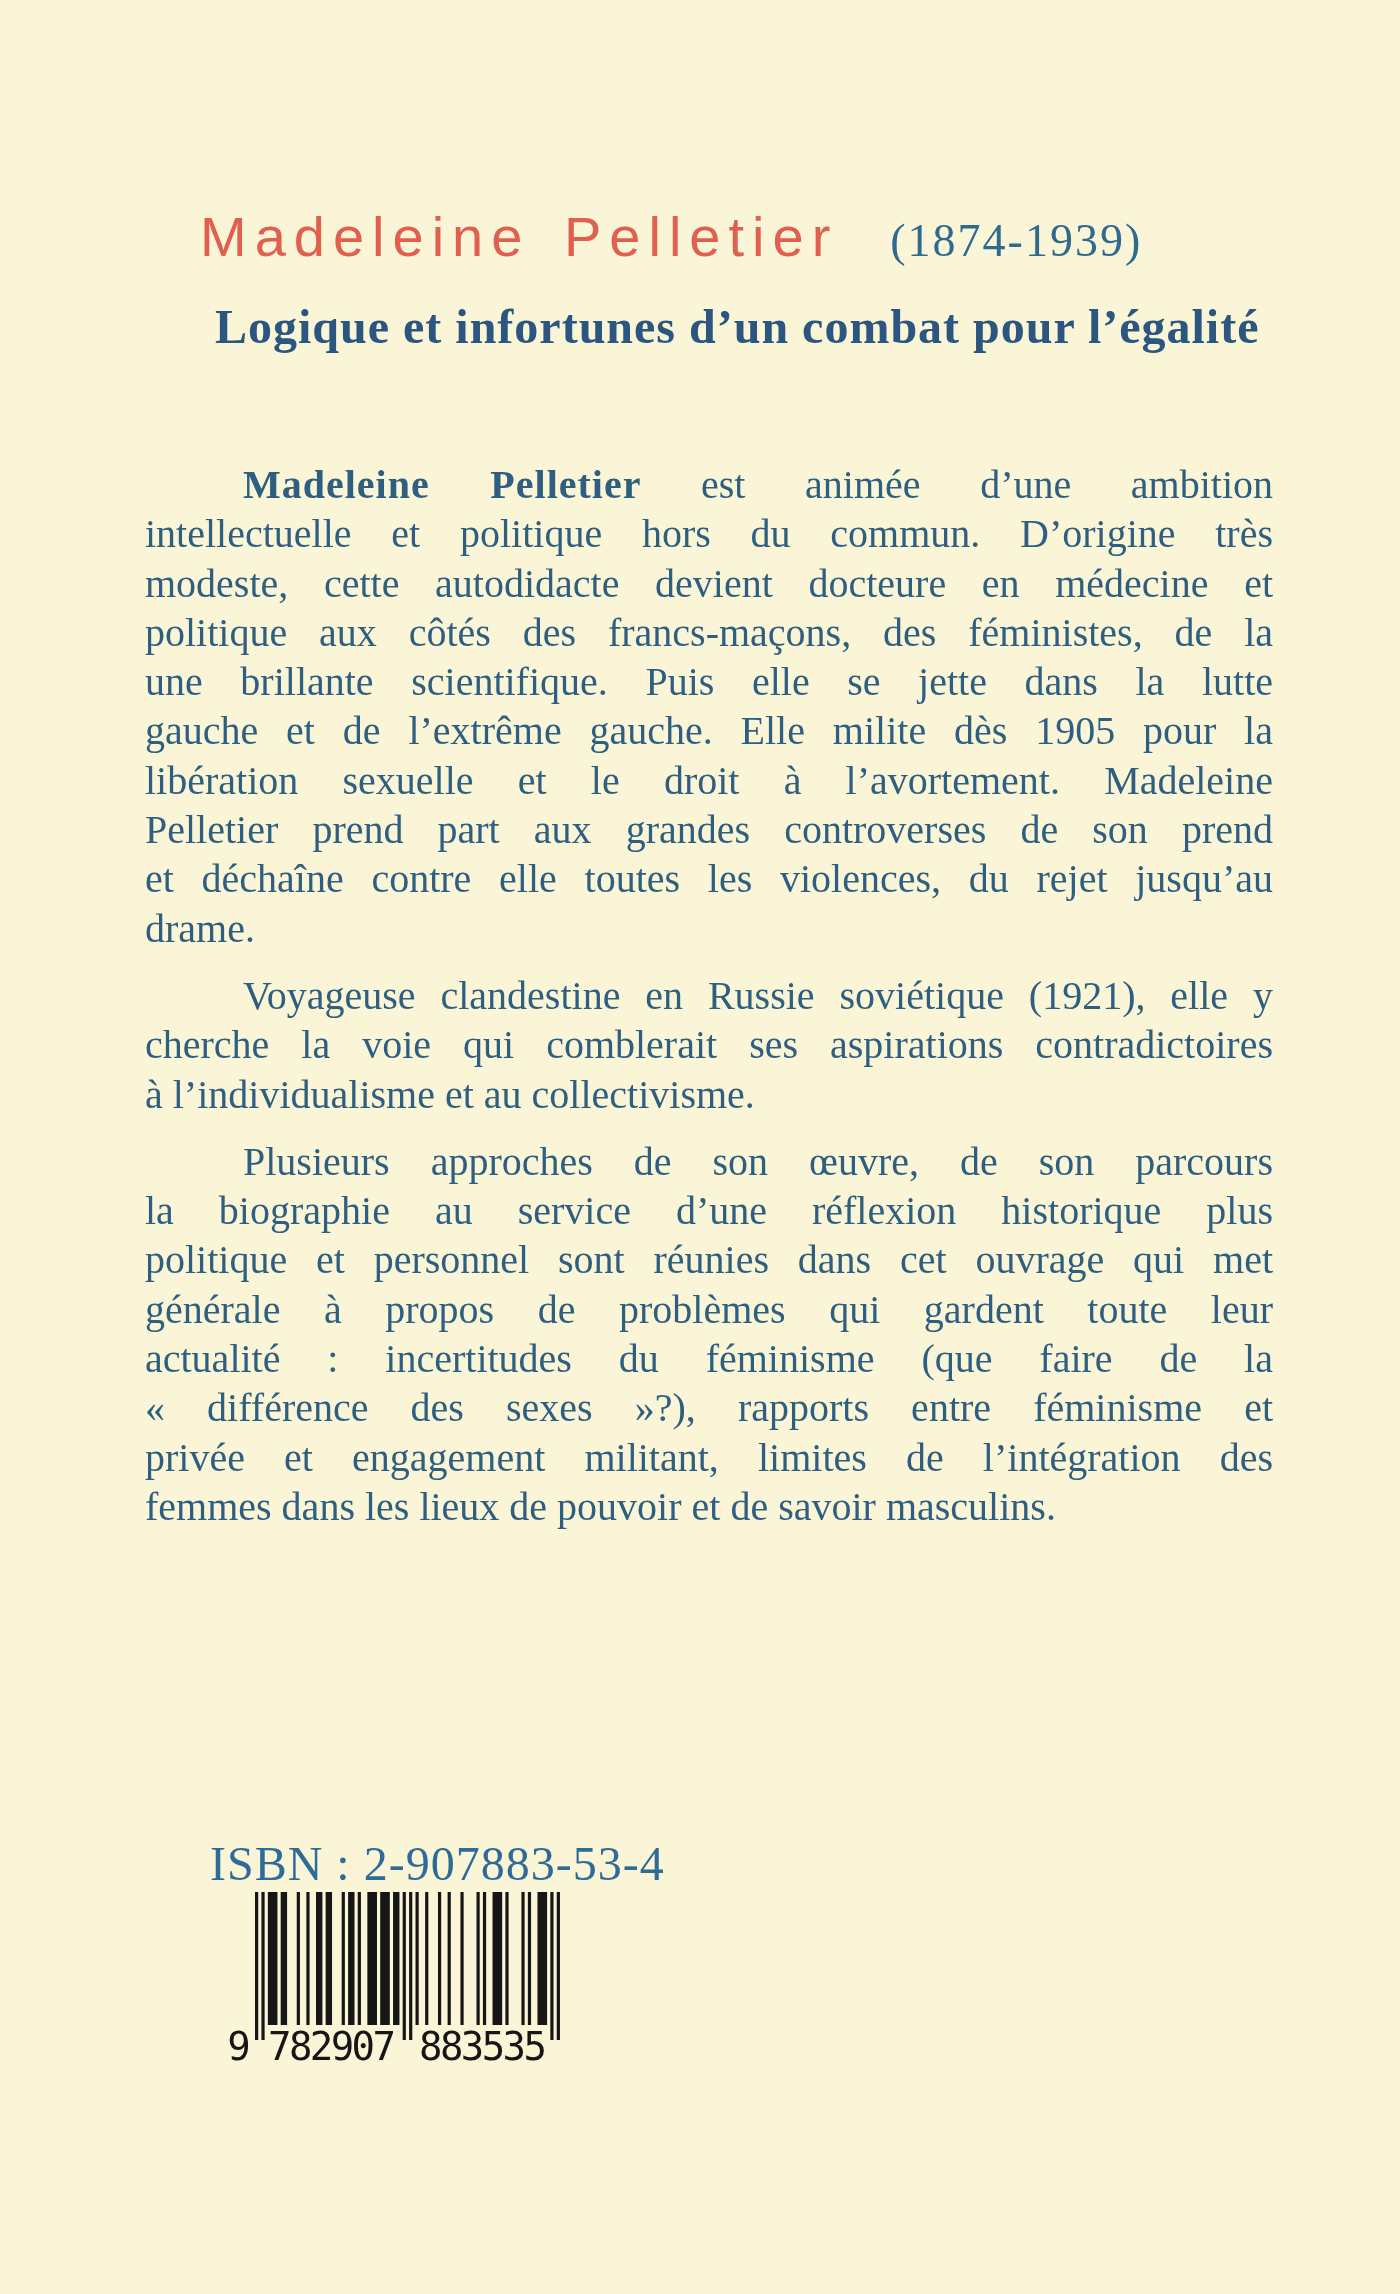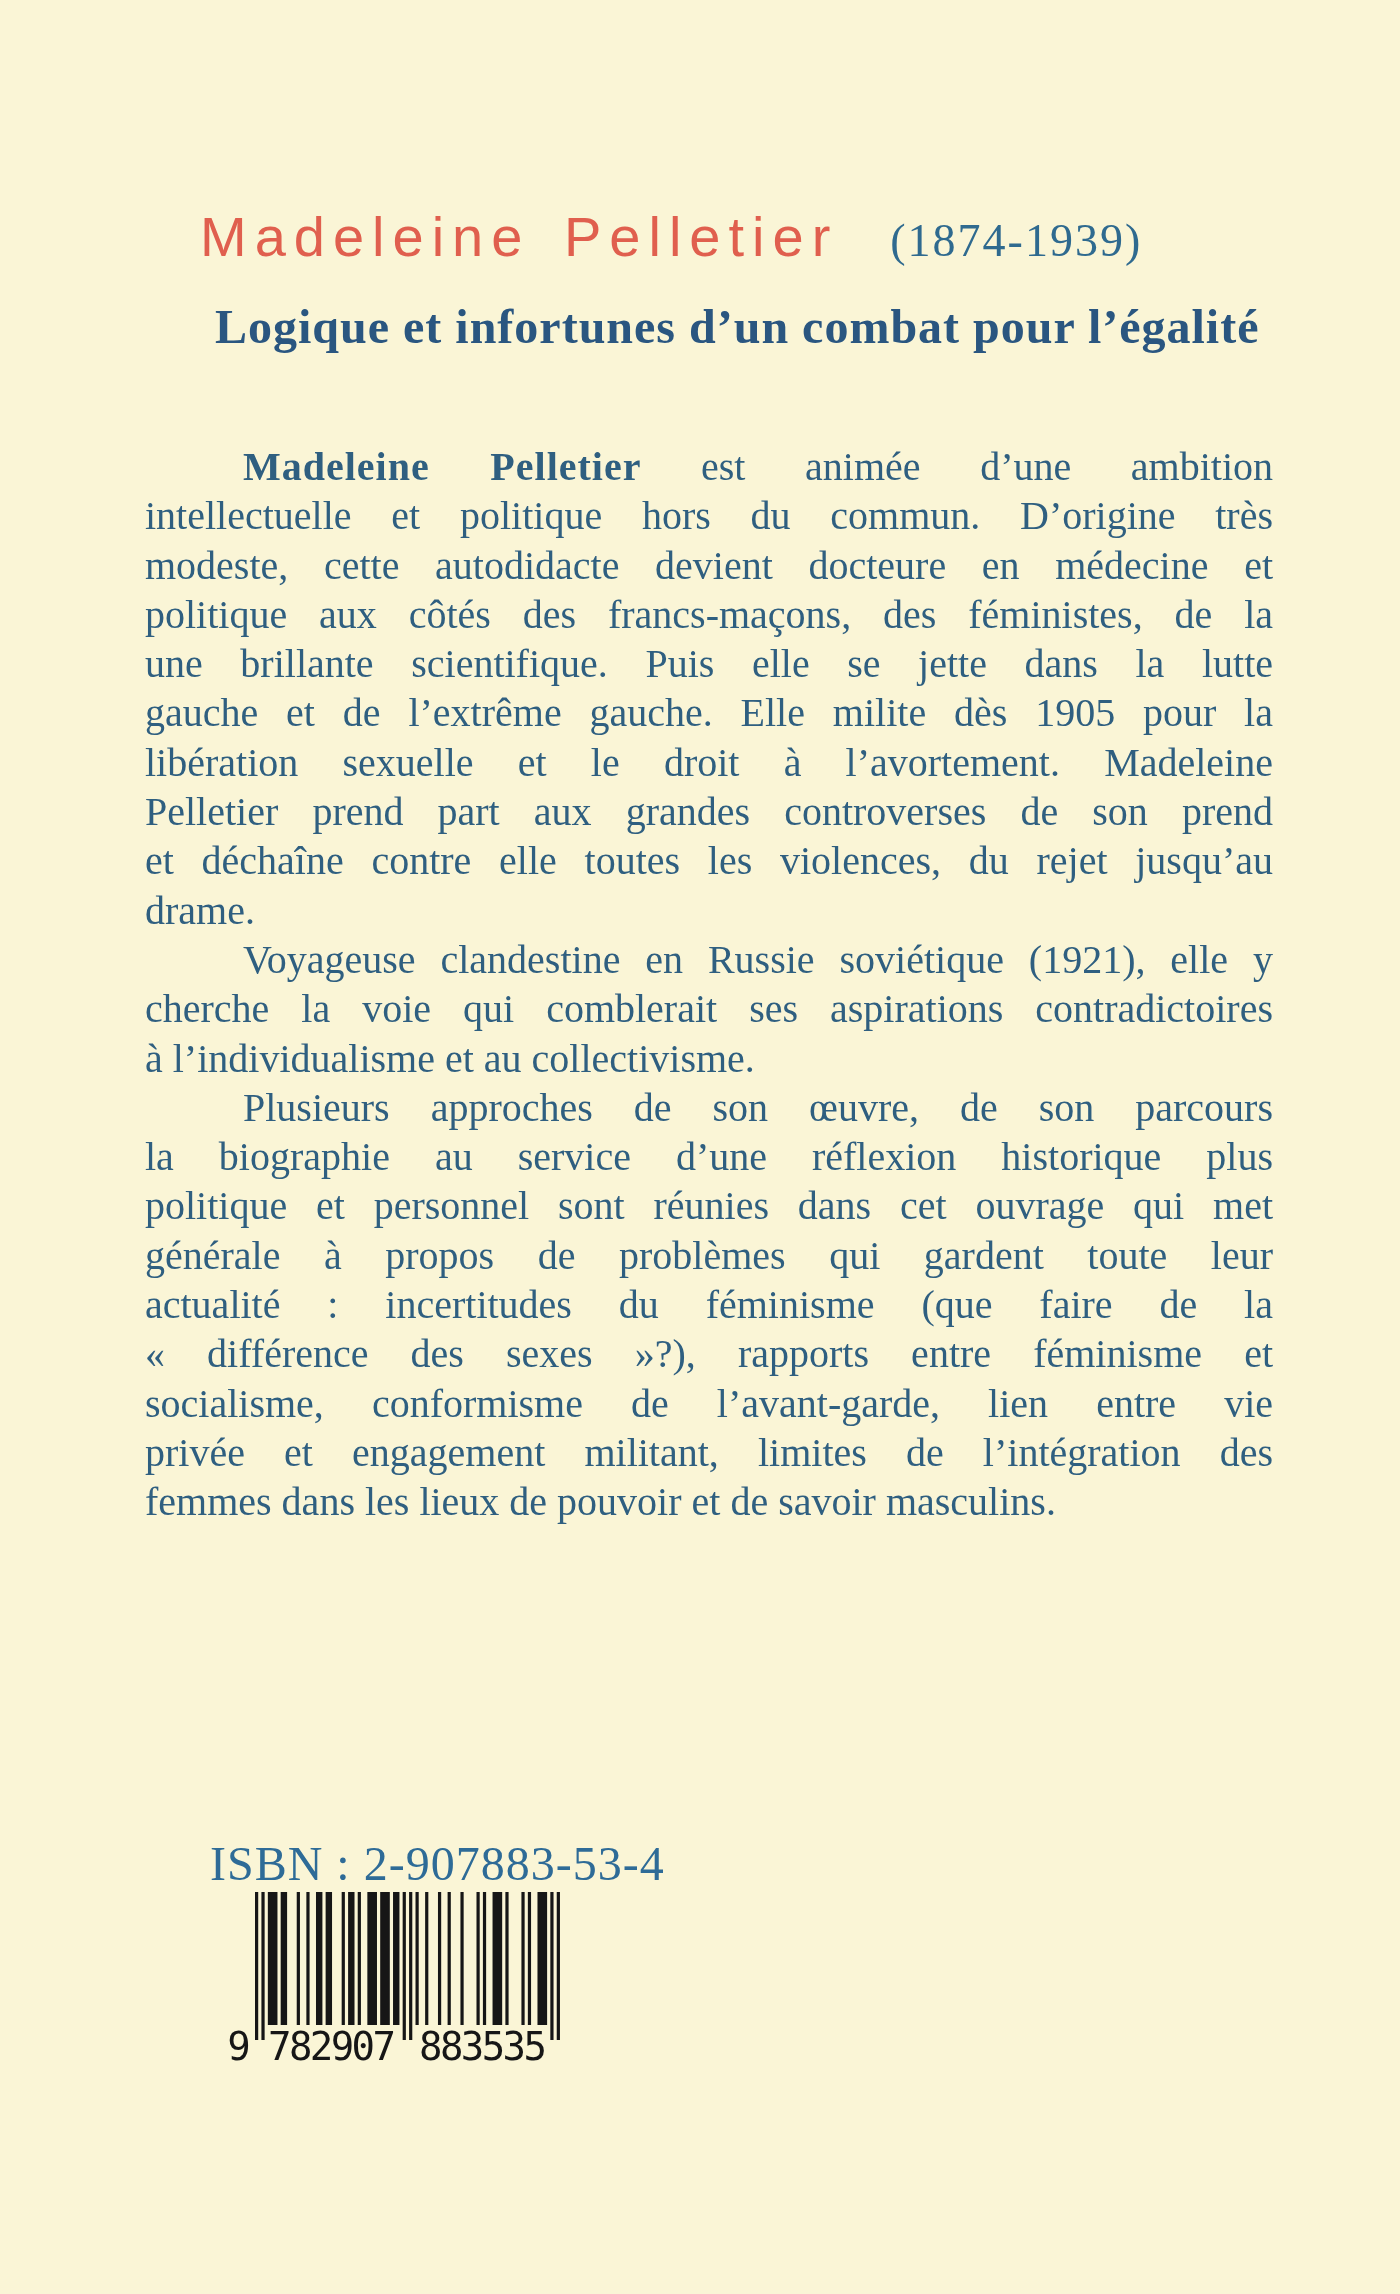--- a/index.html
+++ b/index.html
@@ -70,20 +70,21 @@
     text-align: justify;
     text-align-last: justify;
     height: 49.3px;
     overflow: visible;
   }
   .body-text .line.para-end {
     text-align-last: left;
   }
   .body-text .line.indent {
     padding-left: 98px;
+    margin-top: 18px;
   }
   .body-text .lead-bold {
     font-weight: 700;
     letter-spacing: 1px;
   }
 
   
   .isbn {
     position: absolute;
     left: 210px;
@@ -128,21 +129,20 @@
       <div class="line para-end">drame.</div>
       <div class="line indent">Voyageuse clandestine en Russie soviétique (1921), elle y</div>
       <div class="line">cherche la voie qui comblerait ses aspirations contradictoires</div>
       <div class="line para-end">à l’individualisme et au collectivisme.</div>
       <div class="line indent">Plusieurs approches de son œuvre, de son parcours</div>
       <div class="line">la biographie au service d’une réflexion historique plus</div>
       <div class="line">politique et personnel sont réunies dans cet ouvrage qui met</div>
       <div class="line">générale à propos de problèmes qui gardent toute leur</div>
       <div class="line">actualité : incertitudes du féminisme (que faire de la</div>
       <div class="line">« différence des sexes »?), rapports entre féminisme et</div>
-      <div class="line">socialisme, conformisme de l’avant-garde, lien entre vie</div>
       <div class="line">privée et engagement militant, limites de l’intégration des</div>
       <div class="line para-end">femmes dans les lieux de pouvoir et de savoir masculins.</div>
     </div>
 
   <div class="isbn">ISBN : 2-907883-53-4</div>
 
   <div class="barcode">
     <svg width="345" height="172" viewBox="0 0 345 172" xmlns="http://www.w3.org/2000/svg">
         <rect x="30.00" y="0" width="3.21" height="148" fill="#161616"></rect>
         <rect x="36.42" y="0" width="3.21" height="148" fill="#161616"></rect>

